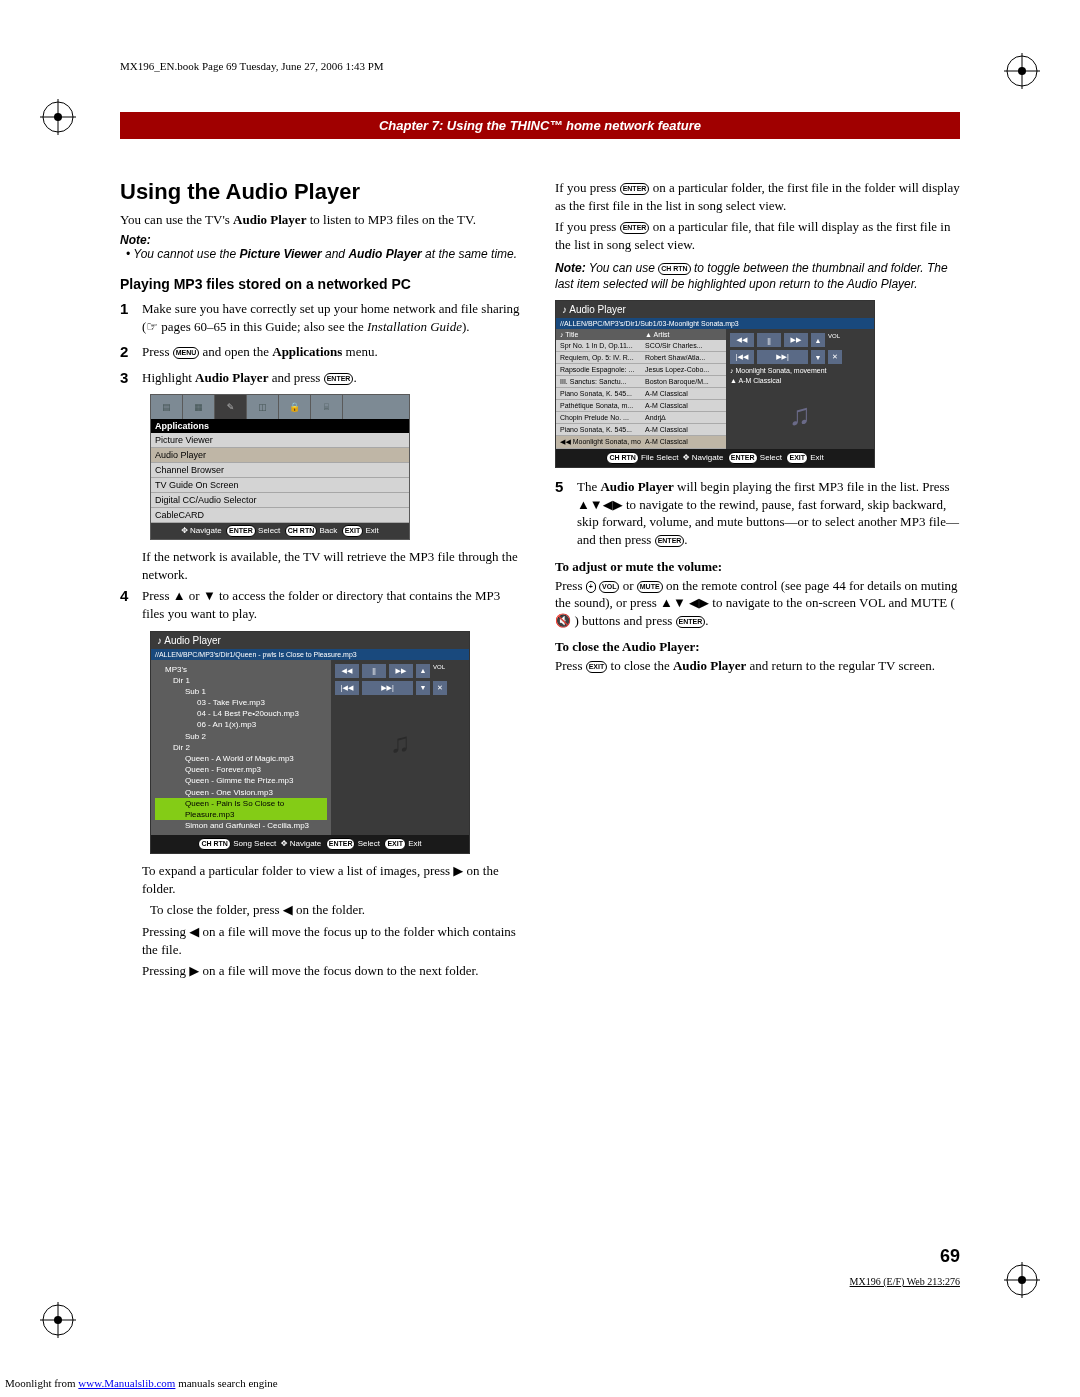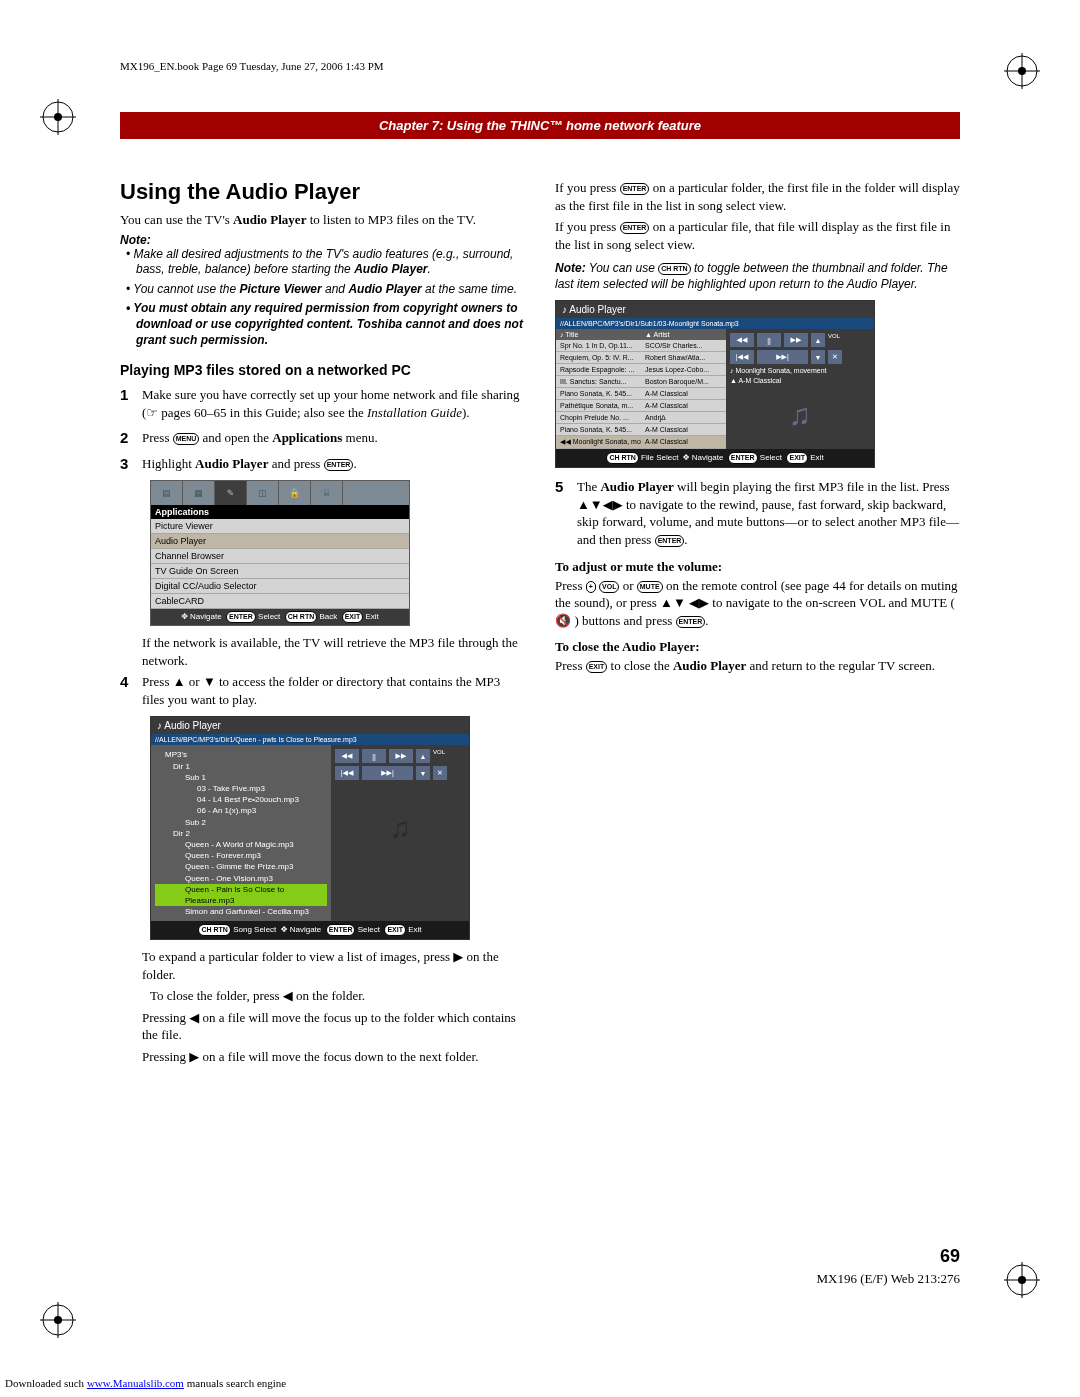--- a/index.html
+++ b/index.html
@@ -59,21 +59,21 @@
 .au2-list { width: 170px; background: #d4d4d4; }
 .au2-list-head { background: #5d5d5d; color: #fff; display: flex; }
 .au2-list-head span { width: 50%; padding: 2px 4px; font-size: 7px; }
 .au2-list-row { display: flex; border-bottom: 1px solid #aaa; }
 .au2-list-row span { width: 50%; padding: 2px 4px; overflow: hidden; white-space: nowrap; }
 .au2-np-row { background: #bfb6a6; }
 .au2-right { flex: 1; background: #3a3a3a; padding: 4px; color: #fff; }
 .au2-np { font-size: 7px; margin: 3px 0; }
 .au2-canvas { height: 56px; background: #3a3a3a; display: flex; align-items: center; justify-content: center; font-size: 30px; color: #6a6a88; }
 .page-num { position: absolute; right: 120px; bottom: 130px; font-family: Arial, sans-serif; font-weight: 900; font-size: 18px; }
-.footer-code { position: absolute; right: 120px; bottom: 110px; font-size: 13px; }
+.footer-code { position: absolute; right: 120px; bottom: 110px; font-size: 10px; text-decoration: underline; }
 .dl-footer { position: absolute; left: 5px; bottom: 8px; font-size: 11px; }
 .dl-footer a { color: #00e; text-decoration: underline; }
 </style>
 </head>
 <body>
 
 <div class="page">
 
   <div class="crop-mark crop-tl"><svg viewBox="0 0 36 36">
         <circle cx="18" cy="18" r="15" fill="none" stroke="#000"></circle>
@@ -107,23 +107,21 @@
   <div class="columns">
 
     <div class="column">
       <h1>Using the Audio Player</h1>
       <p>
         <span>You can use the TV's </span><b>Audio Player</b><span> to listen to MP3 files on the TV.</span>
       </p>
 
       <div class="note-label">Note:</div>
       <ul class="note-list">
-        <li><span>Make all desired adjustments to the TV's audio features (e.g., surround, bass, treble, balance) before starting the </span><span class="bold-ital">Audio Player</span><span>.</span></li>
         <li><span>You cannot use the </span><span class="bold-ital">Picture Viewer</span><span> and </span><span class="bold-ital">Audio Player</span><span> at the same time.</span></li>
-        <li class="bold-ital">You must obtain any required permission from copyright owners to download or use copyrighted content. Toshiba cannot and does not grant such permission.</li>
       </ul>
 
       <h2>Playing MP3 files stored on a networked PC</h2>
 
       <ol class="steps">
         <li>
           <span class="step-num">1</span>
           <span class="step-body">
             <span>Make sure you have correctly set up your home network and file sharing (☞ pages 60–65 in this Guide; also see the </span><i>Installation Guide</i><span>).</span>
           </span>
@@ -322,15 +320,15 @@
       <p>
         <span>Press </span><span class="icon-oval">EXIT</span><span> to close the </span><b>Audio Player</b><span> and return to the regular TV screen.</span>
       </p>
     </div>
   </div>
 
   <div class="page-num">69</div>
   <div class="footer-code">MX196 (E/F) Web 213:276</div>
 
   <div class="dl-footer">
-    <span>Downloaded such </span><a href="#">www.Manualslib.com</a><span> manuals search engine</span>
+    <span>Moonlight from </span><a href="#">www.Manualslib.com</a><span> manuals search engine</span>
   </div>
 </div>
 
 </body></html>

